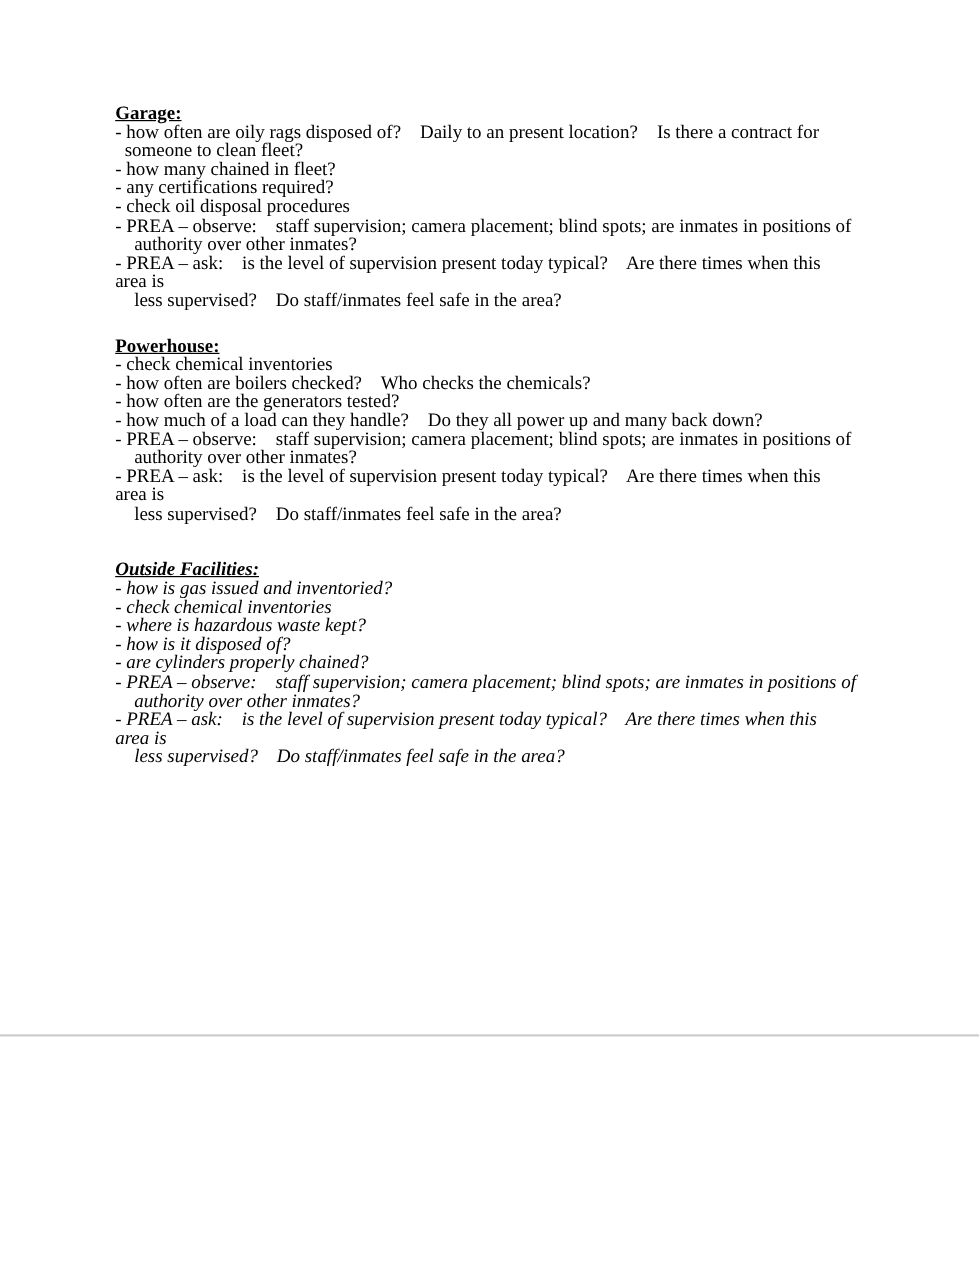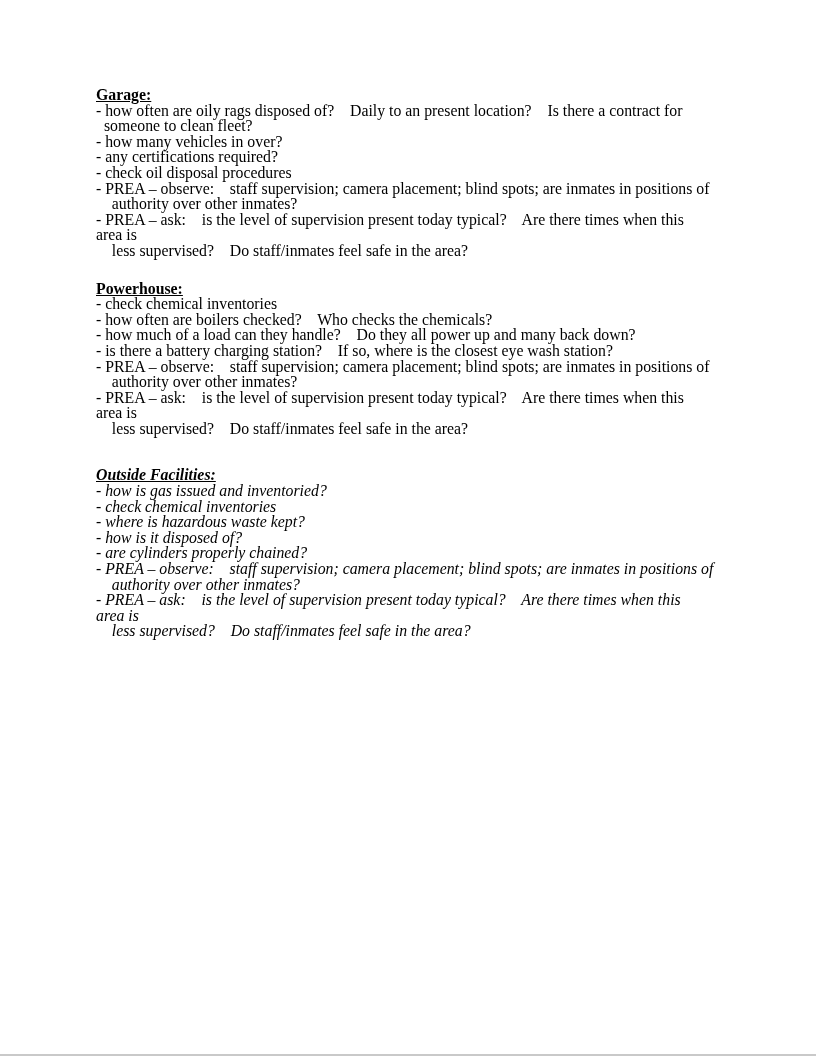--- a/index.html
+++ b/index.html
@@ -1,20 +1,20 @@
 <!DOCTYPE html>
 <html><head>
 <meta charset="utf-8">
 <style>
   * { margin: 0; padding: 0; box-sizing: border-box; }
   html, body { background: #ffffff; }
   .page {
     position: relative;
     width: 816px;
-    height: 1056px;
+    height: 864px;
     background: #ffffff;
     overflow: hidden;
     font-family: "Liberation Serif", "DejaVu Serif", serif;
     font-size: 16px;
     color: #000000;
   }
   .content {
     position: absolute;
     top: 87px;
     left: 96px;
@@ -43,36 +43,36 @@
 </head>
 <body>
 
 <div class="page">
   <div class="content">
 
     <section class="doc-section">
       <div class="heading">Garage:</div>
       <div class="line">- how often are oily rags disposed of?    Daily to an present location?    Is there a contract for</div>
       <div class="line">  someone to clean fleet?</div>
-      <div class="line">- how many vehicles in over?</div>
+      <div class="line">- how many chained in fleet?</div>
       <div class="line">- any certifications required?</div>
       <div class="line">- check oil disposal procedures</div>
       <div class="line">- PREA – observe:    staff supervision; camera placement; blind spots; are inmates in positions of</div>
       <div class="line">    authority over other inmates?</div>
       <div class="line">- PREA – ask:    is the level of supervision present today typical?    Are there times when this</div>
       <div class="line">area is</div>
       <div class="line">    less supervised?    Do staff/inmates feel safe in the area?</div>
     </section>
 
     <section class="doc-section gap-1">
       <div class="heading">Powerhouse:</div>
       <div class="line">- check chemical inventories</div>
       <div class="line">- how often are boilers checked?    Who checks the chemicals?</div>
+      <div class="line">- how often are the generators tested?</div>
       <div class="line">- how much of a load can they handle?    Do they all power up and many back down?</div>
-      <div class="line">- is there a battery charging station?    If so, where is the closest eye wash station?</div>
       <div class="line">- PREA – observe:    staff supervision; camera placement; blind spots; are inmates in positions of</div>
       <div class="line">    authority over other inmates?</div>
       <div class="line">- PREA – ask:    is the level of supervision present today typical?    Are there times when this</div>
       <div class="line">area is</div>
       <div class="line">    less supervised?    Do staff/inmates feel safe in the area?</div>
     </section>
 
     <section class="doc-section gap-2">
       <div class="heading">Outside Facilities:</div>
       <div class="line">- how is gas issued and inventoried?</div>

